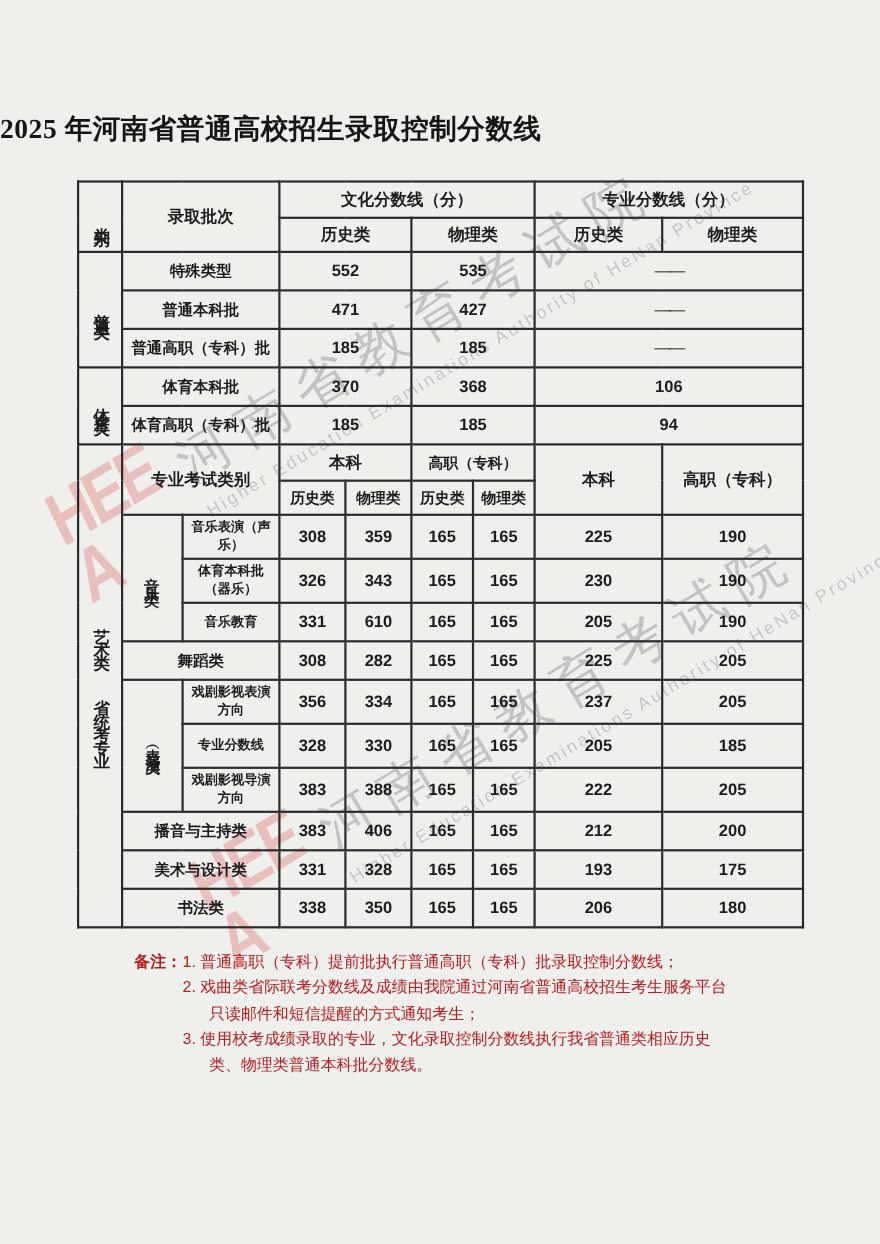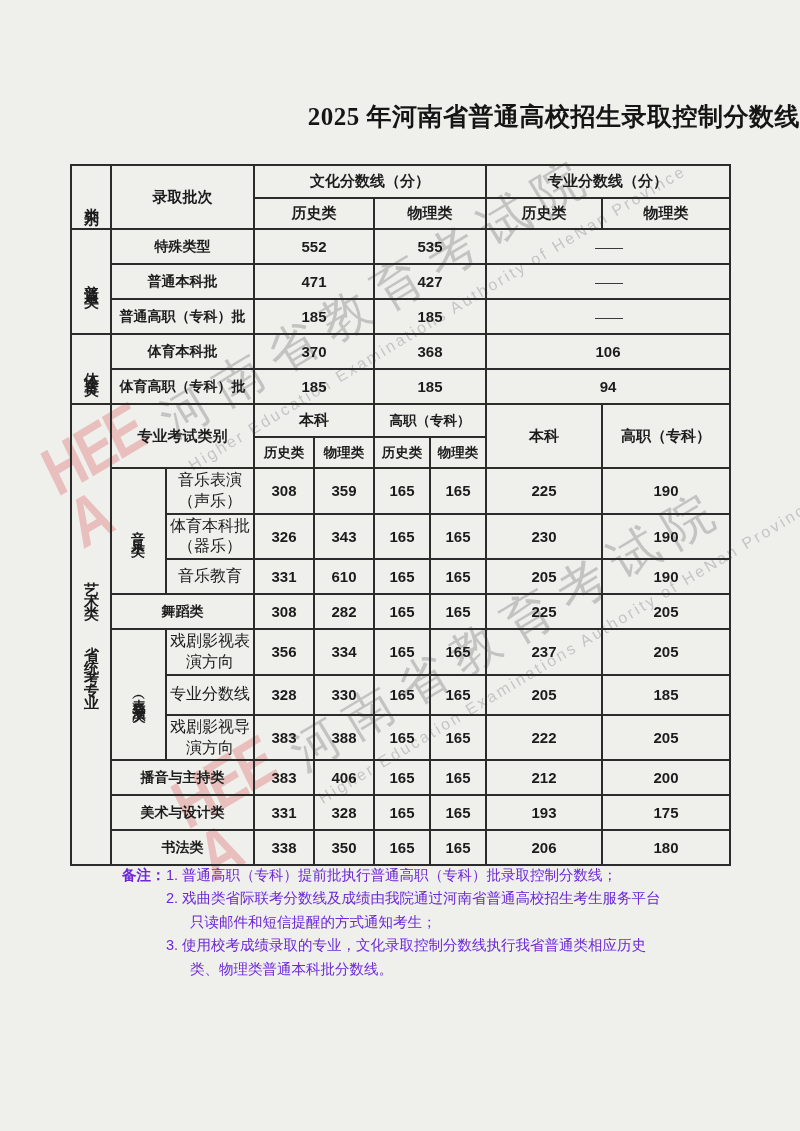--- a/index.html
+++ b/index.html
@@ -9,44 +9,44 @@
   
   .wm{position:absolute;display:flex;align-items:center;gap:18px;transform:rotate(-31deg);transform-origin:left center;pointer-events:none;white-space:nowrap;}
   .wm1{left:60px;top:455px;}
   .wm2{left:190px;top:788px;}
   .wm-logo{width:112px;font-size:56px;line-height:.85;font-weight:900;color:#d9534f;opacity:.30;letter-spacing:-3px;word-break:break-all;white-space:normal;transform:skewX(-5deg) scaleY(1.2);font-family:"Liberation Sans",sans-serif;}
   .wm-texts{display:flex;flex-direction:column;}
   .wm-cn{font-size:49px;letter-spacing:13px;color:#9c9c9c;opacity:.52;font-weight:500;}
   .wm-en{font-size:16px;letter-spacing:2.6px;color:#a3a3a3;opacity:.55;margin-top:7px;font-weight:500;}
 
   
-  .title{position:absolute;left:0;right:0;top:100px;margin:0;text-align:right;font-size:25px;font-weight:700;letter-spacing:.5px;font-family:"Liberation Serif",serif;color:#151515;}
+  .title{position:absolute;left:0;right:0;top:100px;margin:0;text-align:left;font-size:25px;font-weight:700;letter-spacing:.5px;font-family:"Liberation Serif",serif;color:#151515;}
 
   
   table.score{position:absolute;left:70px;top:164px;width:659px;border-collapse:collapse;table-layout:fixed;background:transparent;}
   table.score td{border:2px solid #2b2b2b;text-align:center;vertical-align:middle;padding:1px 3px;overflow:hidden;}
   .hdr{font-size:15px;font-weight:700;margin-top:32px;}
   .hdr-sm{font-size:13.5px;font-weight:700;}
   .lbl{font-size:14px;font-weight:700;margin-top:16px;}
-  .item{font-size:16px;font-weight:400;line-height:1.3;}
+  .item{font-size:12px;font-weight:700;line-height:1.3;}
   .num{font-size:15px;font-weight:600;font-family:"Liberation Sans",sans-serif;}
   .dash{font-size:15px;font-weight:400;letter-spacing:-2px;color:#3a3a3a;}
   .vert{display:inline-block;writing-mode:vertical-lr;text-orientation:upright;font-weight:700;}
   .v2{font-size:15px;letter-spacing:3px;}
   .v3{font-size:15px;letter-spacing:5px;}
   .varts{font-size:15px;letter-spacing:12px;}
   .vmusic{font-size:14px;letter-spacing:7px;}
   .vperf{font-size:13.5px;letter-spacing:2px;}
   tr.rh1{height:33px;} tr.rh2{height:31px;}
   tr.rd{height:35px;}
   tr.ra1{height:33px;} tr.ra2{height:31px;}
   tr.r2l{height:40px;} tr.r1l{height:35px;}
 
   
-  .notes{position:absolute;left:122px;top:864px;width:540px;font-size:14.5px;line-height:1.62;font-weight:500;color:#6d28d9;}
+  .notes{position:absolute;left:122px;top:864px;width:540px;font-size:14.5px;line-height:1.62;font-weight:500;color:#b91c1c;}
   .notes-label{position:absolute;left:0;top:0;font-weight:600;}
   .notes-items{margin-left:44px;}
   .note{margin:0;padding-left:24px;text-indent:-24px;}
 </style>
 </head>
 <body>
 
 <div class="page">
 
   <div class="wm wm1">

